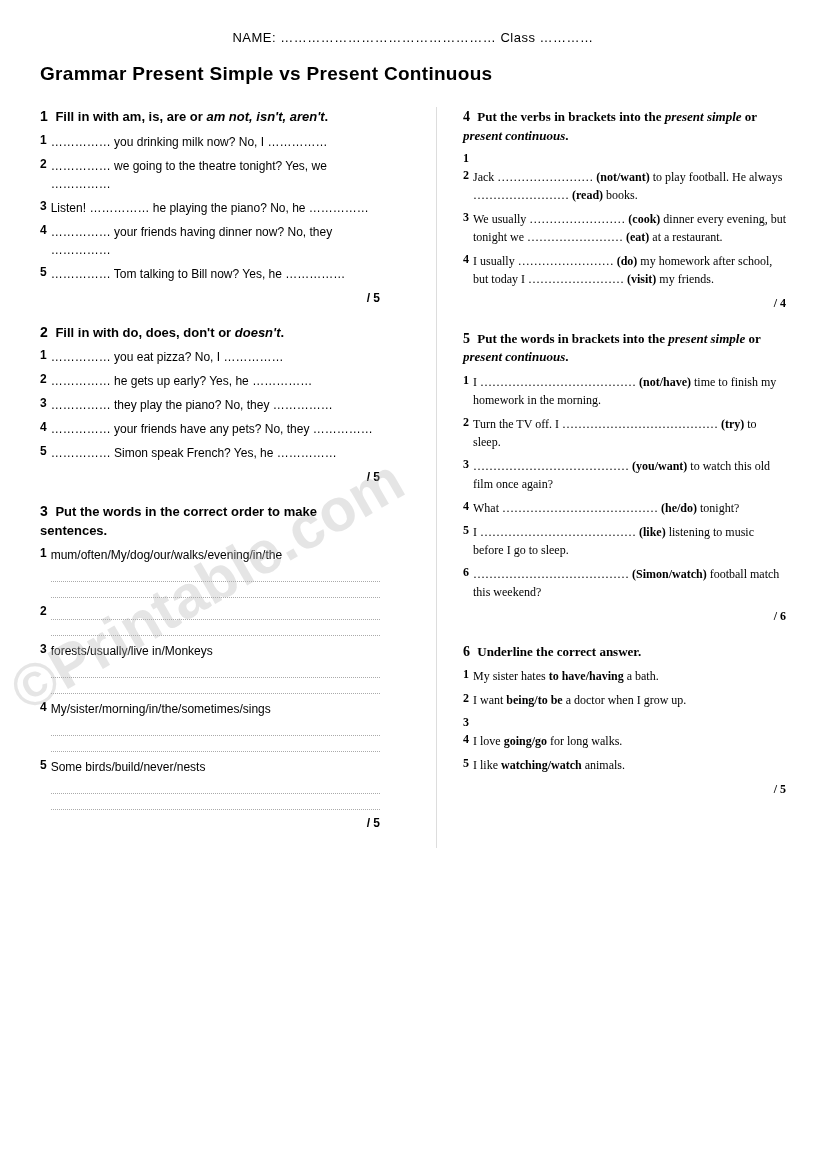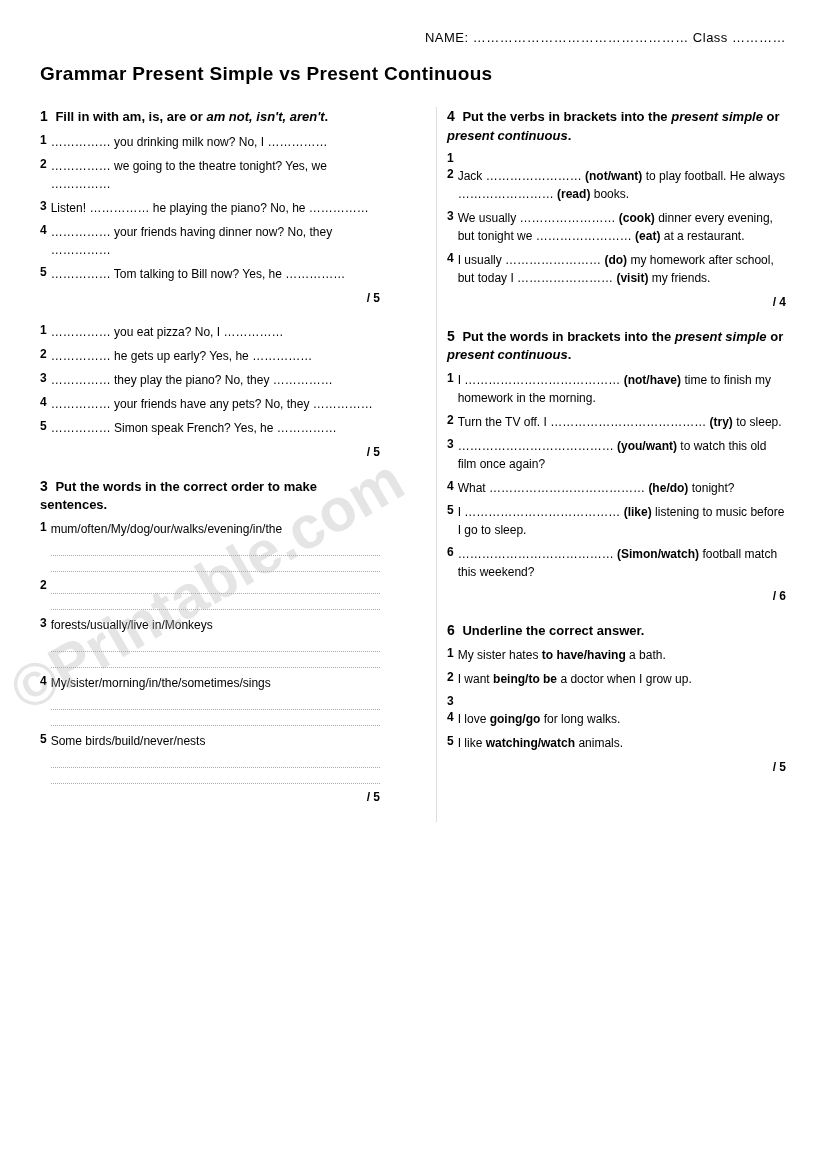--- a/index.html
+++ b/index.html
@@ -12,38 +12,38 @@
       font-family: Arial, sans-serif;
     }
     .page {
       width: 826px;
       min-height: 1169px;
       background: #fff;
       padding: 30px 40px 30px 40px;
       position: relative;
     }
     .header-line {
-      text-align: right;
+      text-align: center;
       font-size: 13px;
       margin-bottom: 18px;
       letter-spacing: 0.5px;
     }
     .main-title {
       font-size: 19px;
       font-weight: bold;
       margin-bottom: 22px;
       letter-spacing: 0.3px;
     }
     .two-col {
       display: grid;
       grid-template-columns: 1fr 1fr;
       gap: 10px 46px;
     }
     .left-col { padding-right: 10px; }
-    .right-col { padding-left: 10px; border-left: 1px solid #ddd; }
+    .right-col { padding-left: 26px; border-left: 1px solid #ddd; font-family: Liberation Serif, serif; }
     .section { margin-bottom: 18px; }
     .section-title {
       font-size: 13px;
       font-weight: bold;
       margin-bottom: 6px;
       line-height: 1.4;
     }
     .section-title span.num {
       font-size: 14px;
       font-weight: bold;
@@ -135,20 +135,24 @@
           <span class="item-content item">…………… your friends having dinner now? No, they ……………</span>
         </div>
         <div class="item-row">
           <span class="item-num">5</span>
           <span class="item-content item">…………… Tom talking to Bill now? Yes, he ……………</span>
         </div>
         <div class="score">/ 5</div>
       </div>
 
       <div class="section">
+        <div class="section-title">
+          <span class="num">2</span>
+          <span><span class="word-bold">Fill in with</span> <span class="word-bold">do, does, don't</span> <span class="word-bold">or</span> <span class="word-bold-italic">doesn't</span><span class="word-bold">.</span></span>
+        </div>
         <div class="item-row">
           <span class="item-num">1</span>
           <span class="item-content item">…………… you eat pizza? No, I ……………</span>
         </div>
         <div class="item-row">
           <span class="item-num">2</span>
           <span class="item-content item">…………… he gets up early? Yes, he ……………</span>
         </div>
         <div class="item-row">
           <span class="item-num">3</span>

